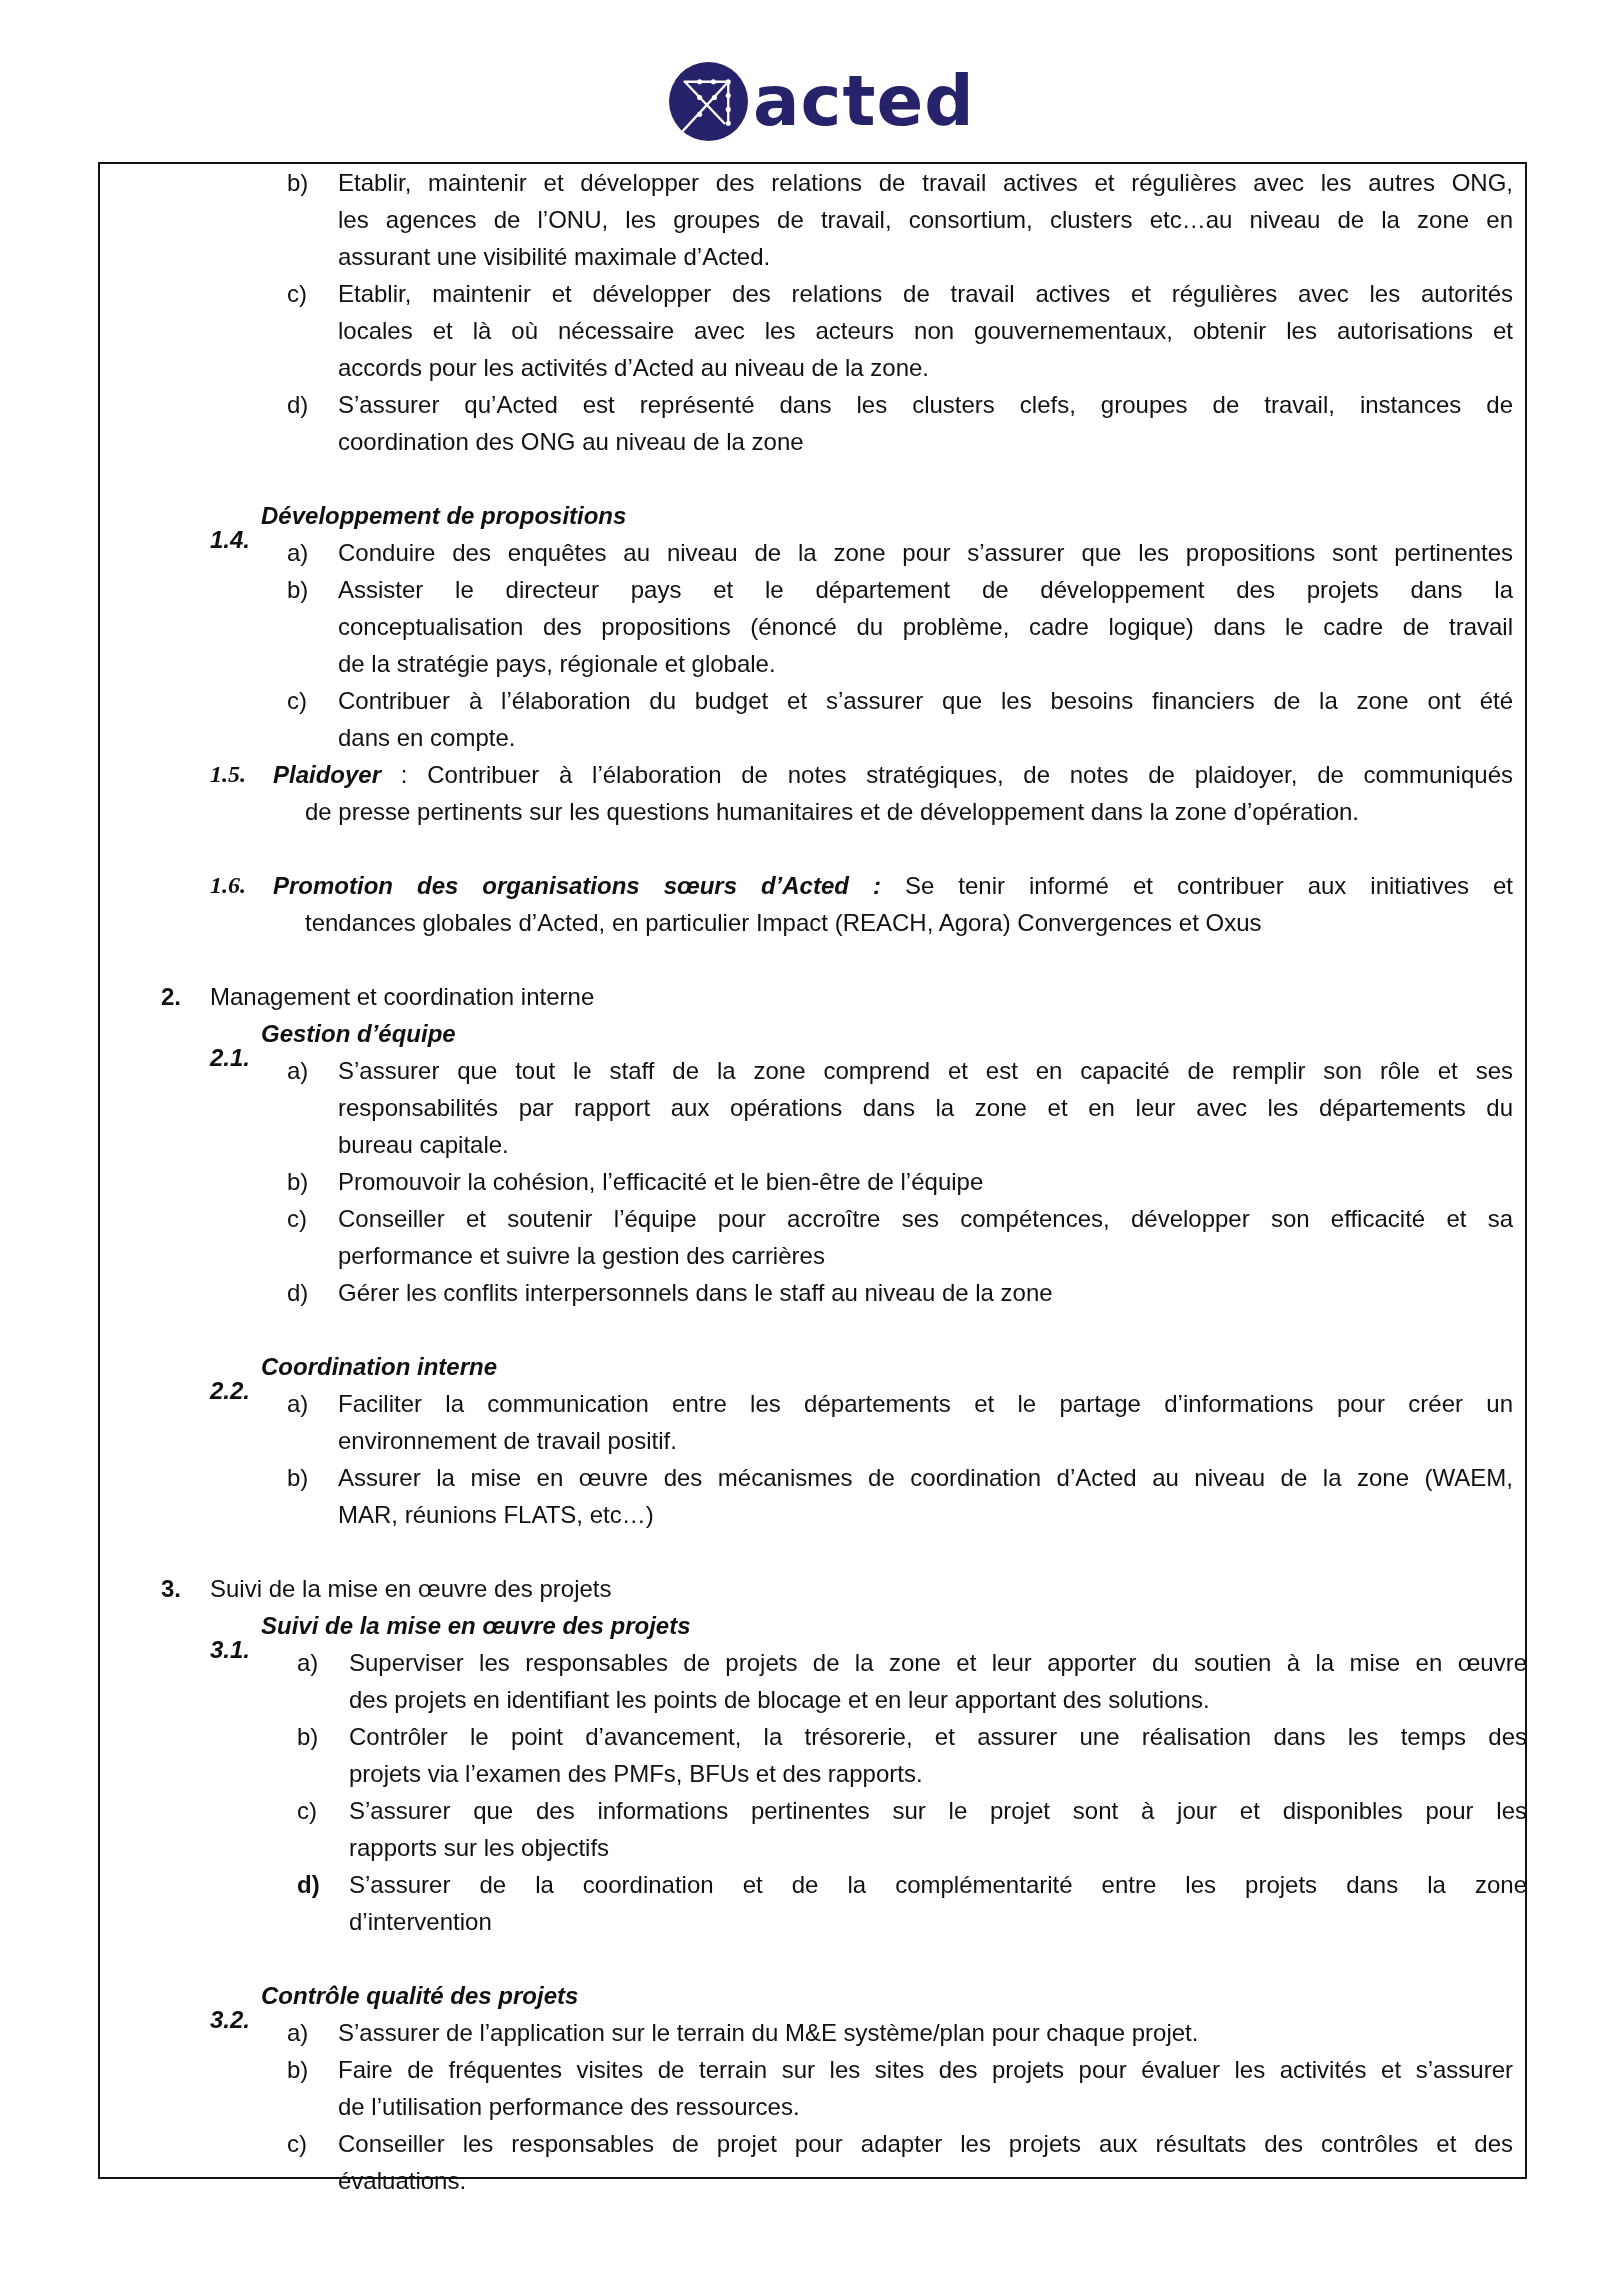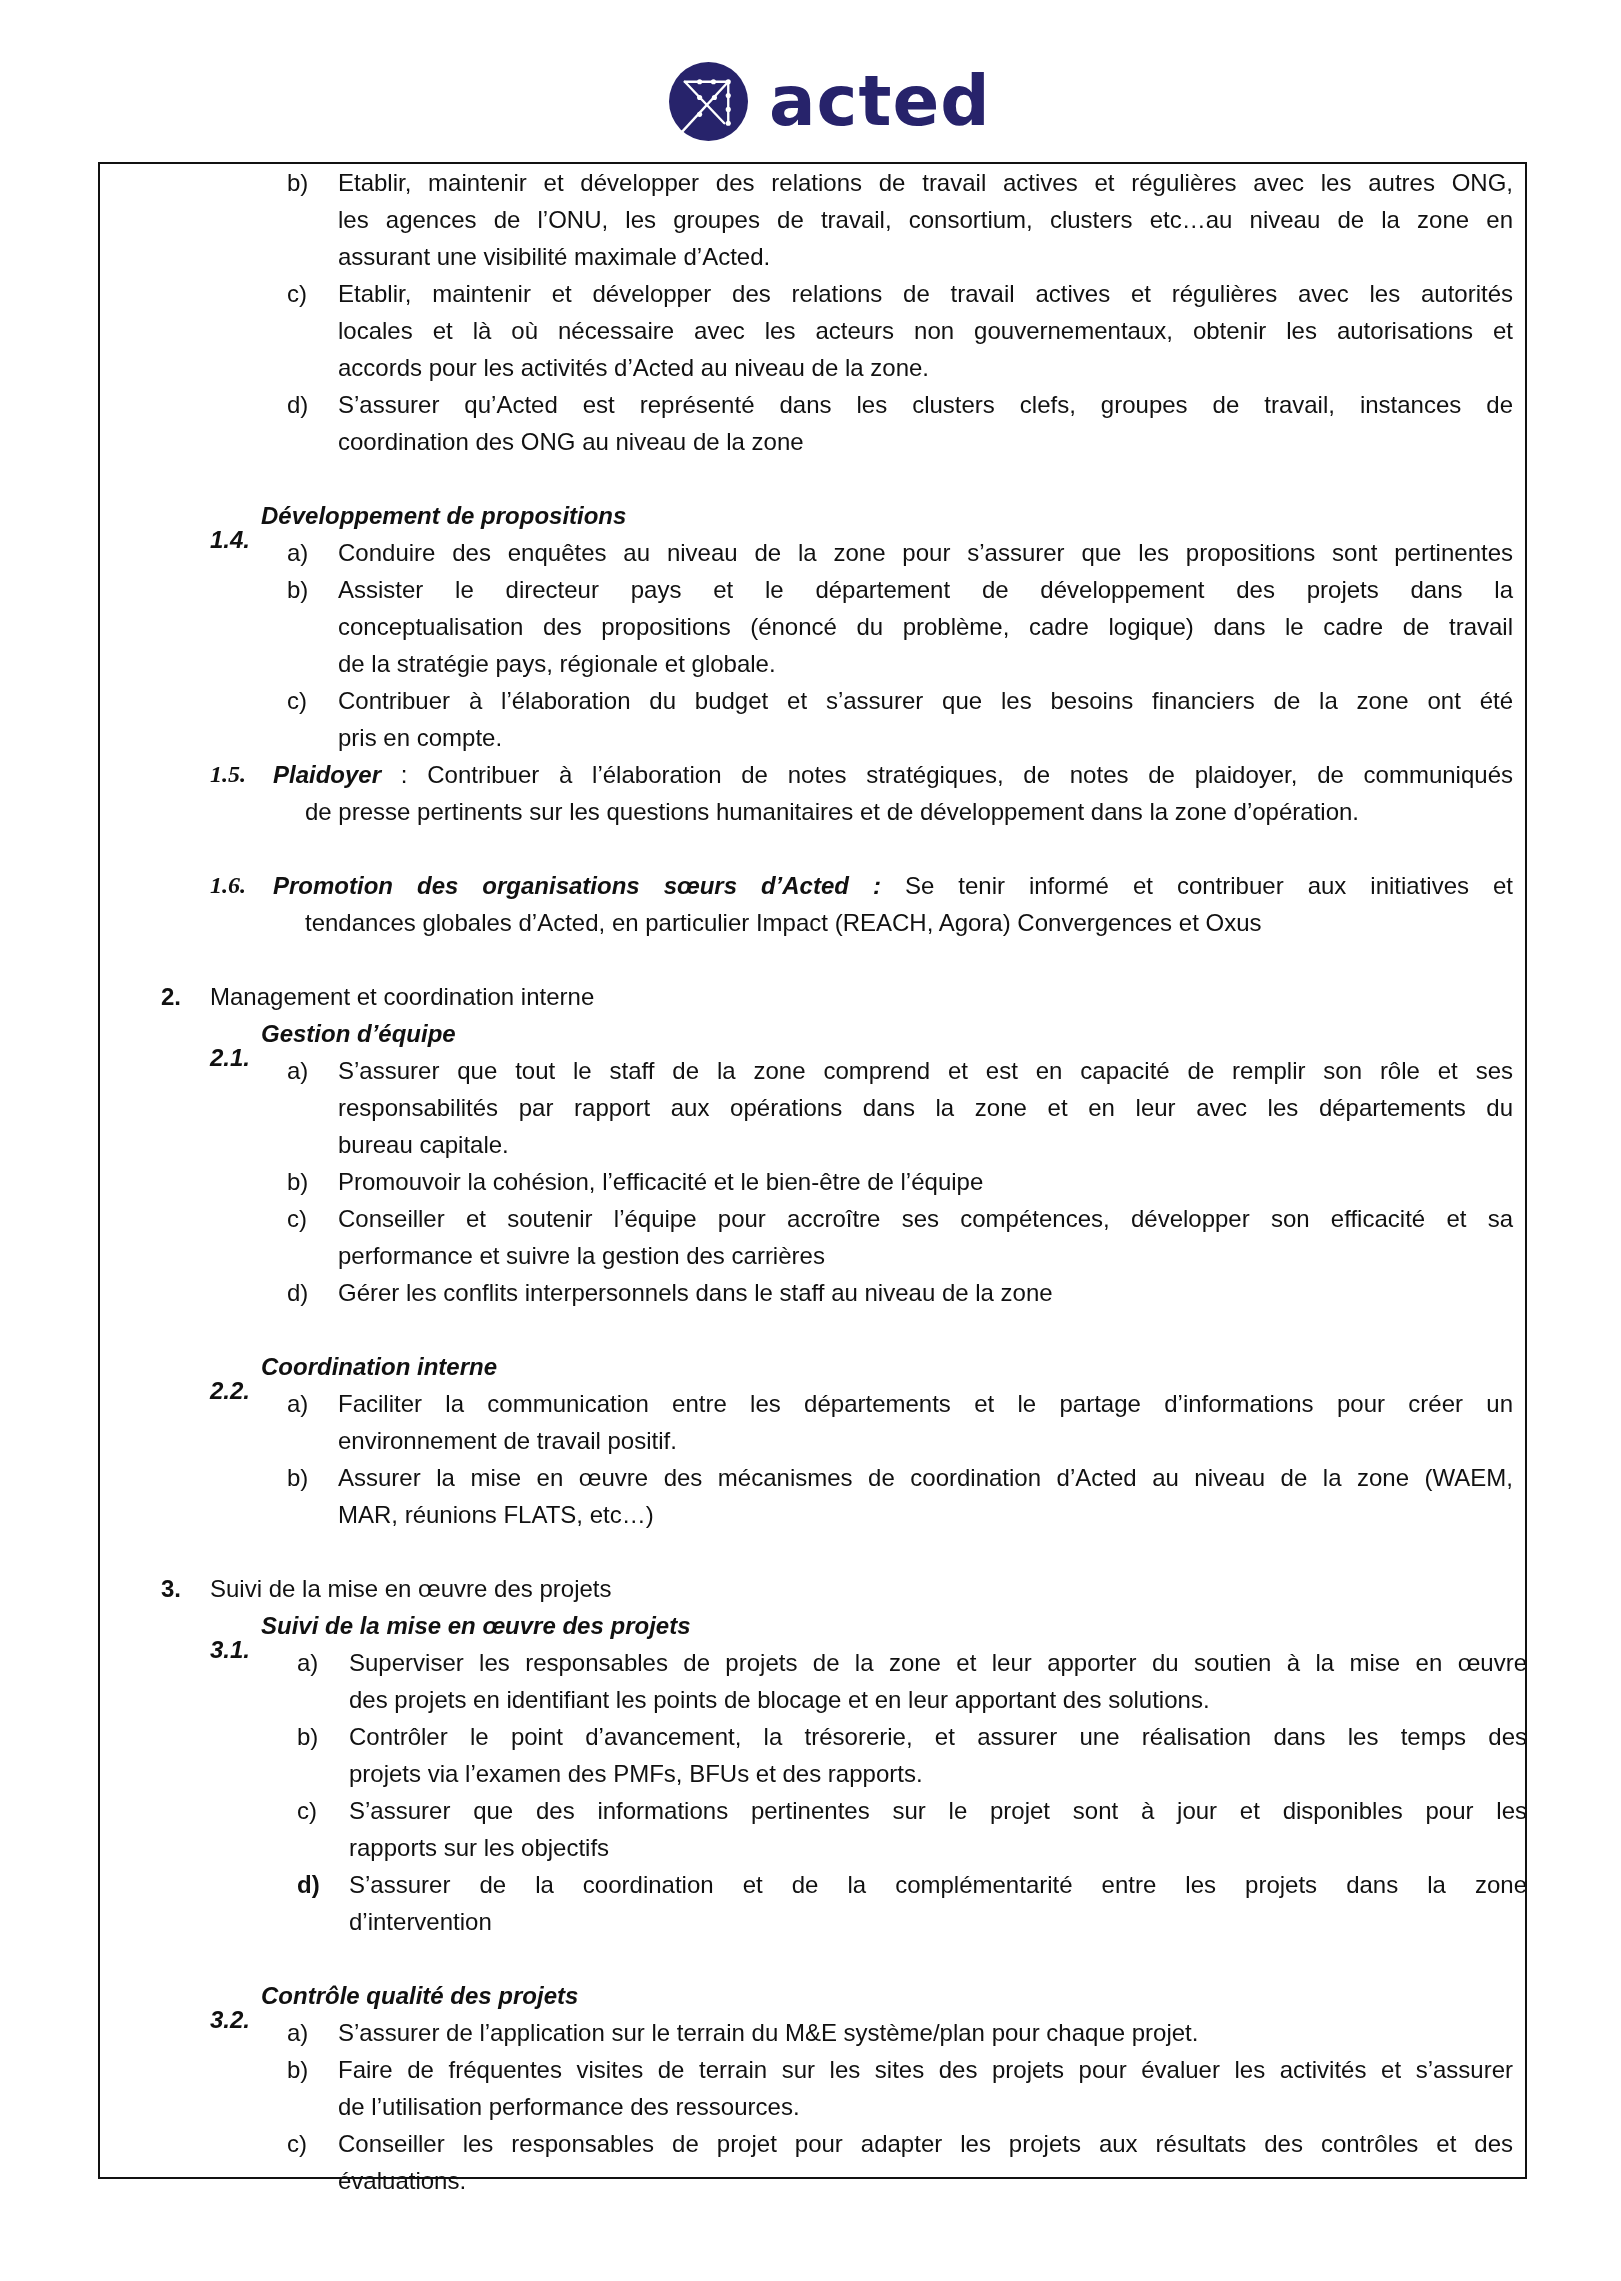--- a/index.html
+++ b/index.html
@@ -4,21 +4,21 @@
 <style>
   html, body { margin: 0; padding: 0; background: #ffffff; }
   body {
     width: 1621px; height: 2281px; position: relative; overflow: hidden;
     font-family: "Liberation Sans", "DejaVu Sans", sans-serif;
     color: #111111;
   }
   .logo { position: absolute; left: 669px; top: 61px; height: 81px; display: flex; align-items: center; }
   .logo-mark { width: 79px; height: 79px; }
   .logo-word {
-    margin-left: 21px; font-family: "DejaVu Sans", sans-serif; font-weight: bold;
+    margin-left: 5px; font-family: "DejaVu Sans", sans-serif; font-weight: bold;
     font-size: 69px; line-height: 79px; color: #27236b; letter-spacing: 1px;
   }
   .frame {
     position: absolute; left: 98px; top: 162px; width: 1429px; height: 2017px;
     border: 2px solid #111111; box-sizing: border-box;
   }
   .content { position: absolute; left: 0; top: 164px; width: 1621px; }
   .row {
     position: relative; height: 37px; line-height: 37px; font-size: 24px;
     white-space: nowrap;
@@ -124,21 +124,21 @@
     <div class="row r-item">
       <span class="lbl"></span>
       <span class="txt">de la stratégie pays, régionale et globale.</span>
     </div>
     <div class="row r-item">
       <span class="lbl">c)</span>
       <span class="txt just">Contribuer à l’élaboration du budget et s’assurer que les besoins financiers de la zone ont été</span>
     </div>
     <div class="row r-item">
       <span class="lbl"></span>
-      <span class="txt">pris en compte.</span>
+      <span class="txt">dans en compte.</span>
     </div>
     <div class="row r-subpara">
       <span class="lbl">1.5.</span>
       <span class="txt just"><b>Plaidoyer</b><span> : Contribuer à l’élaboration de notes stratégiques, de notes de plaidoyer, de communiqués</span></span>
     </div>
     <div class="row r-cont">
       <span class="txt">de presse pertinents sur les questions humanitaires et de développement dans la zone d’opération.</span>
     </div>
     <div class="row r-blank"></div>
     <div class="row r-subpara">

